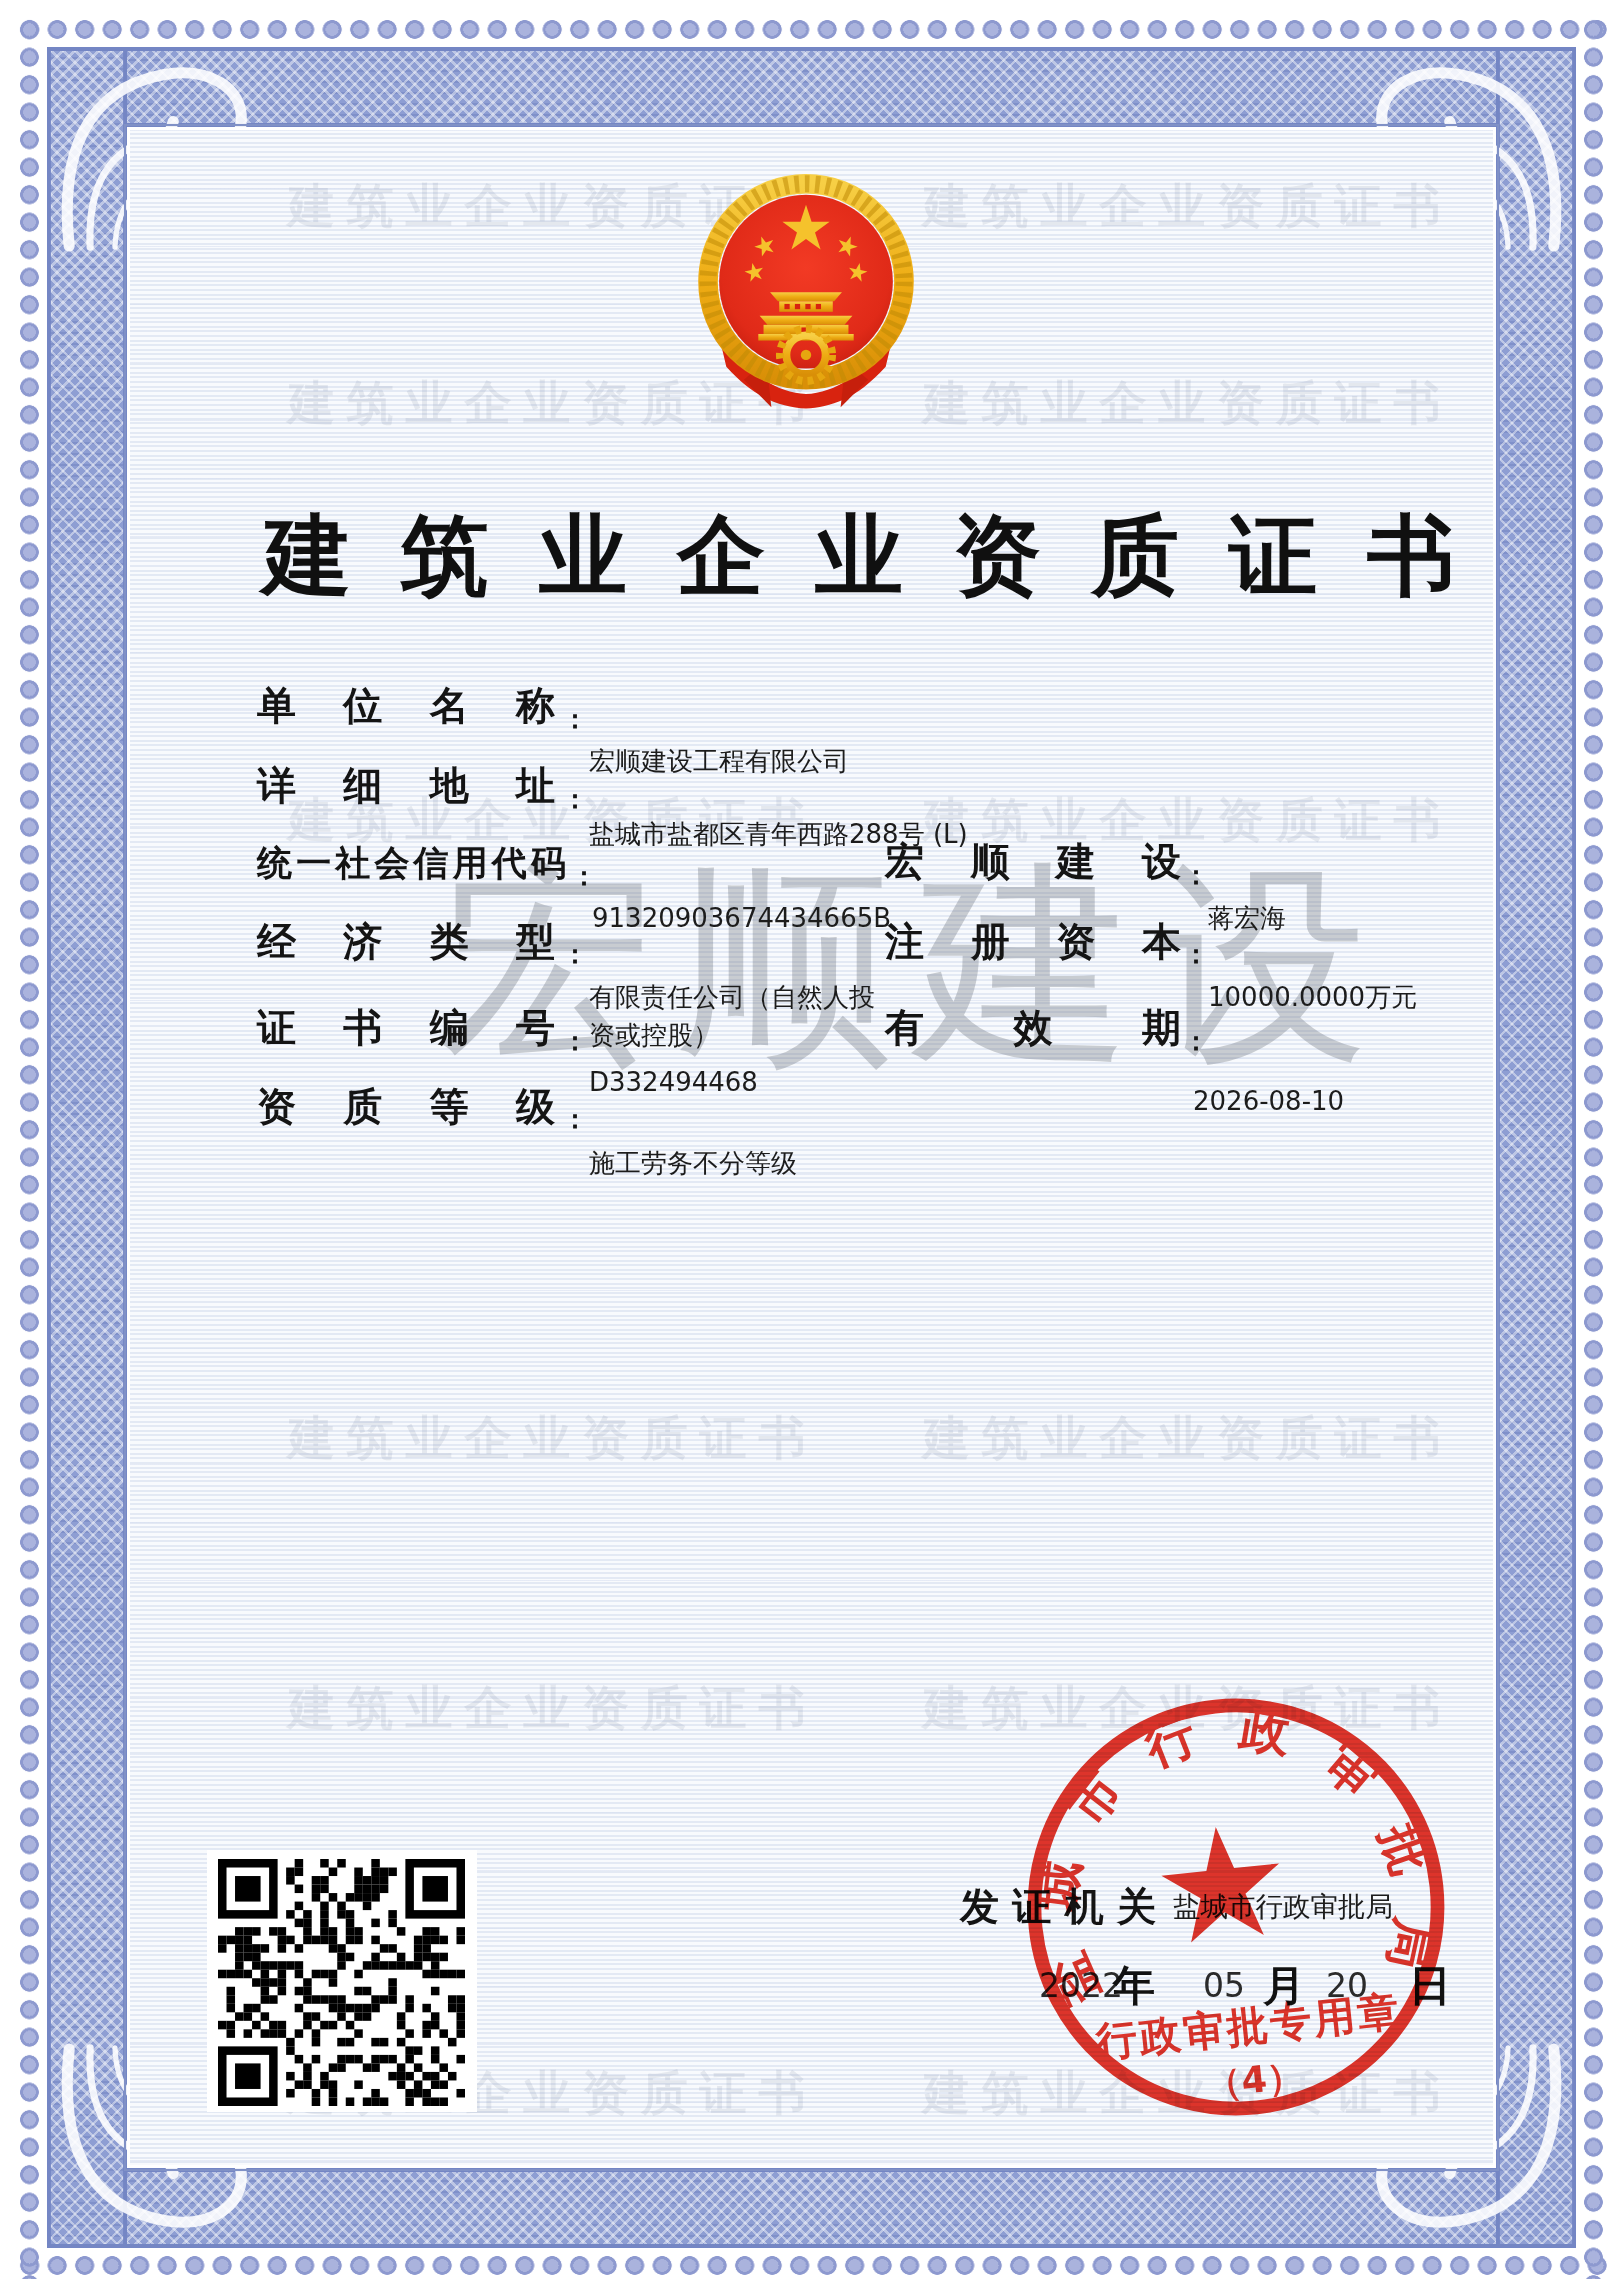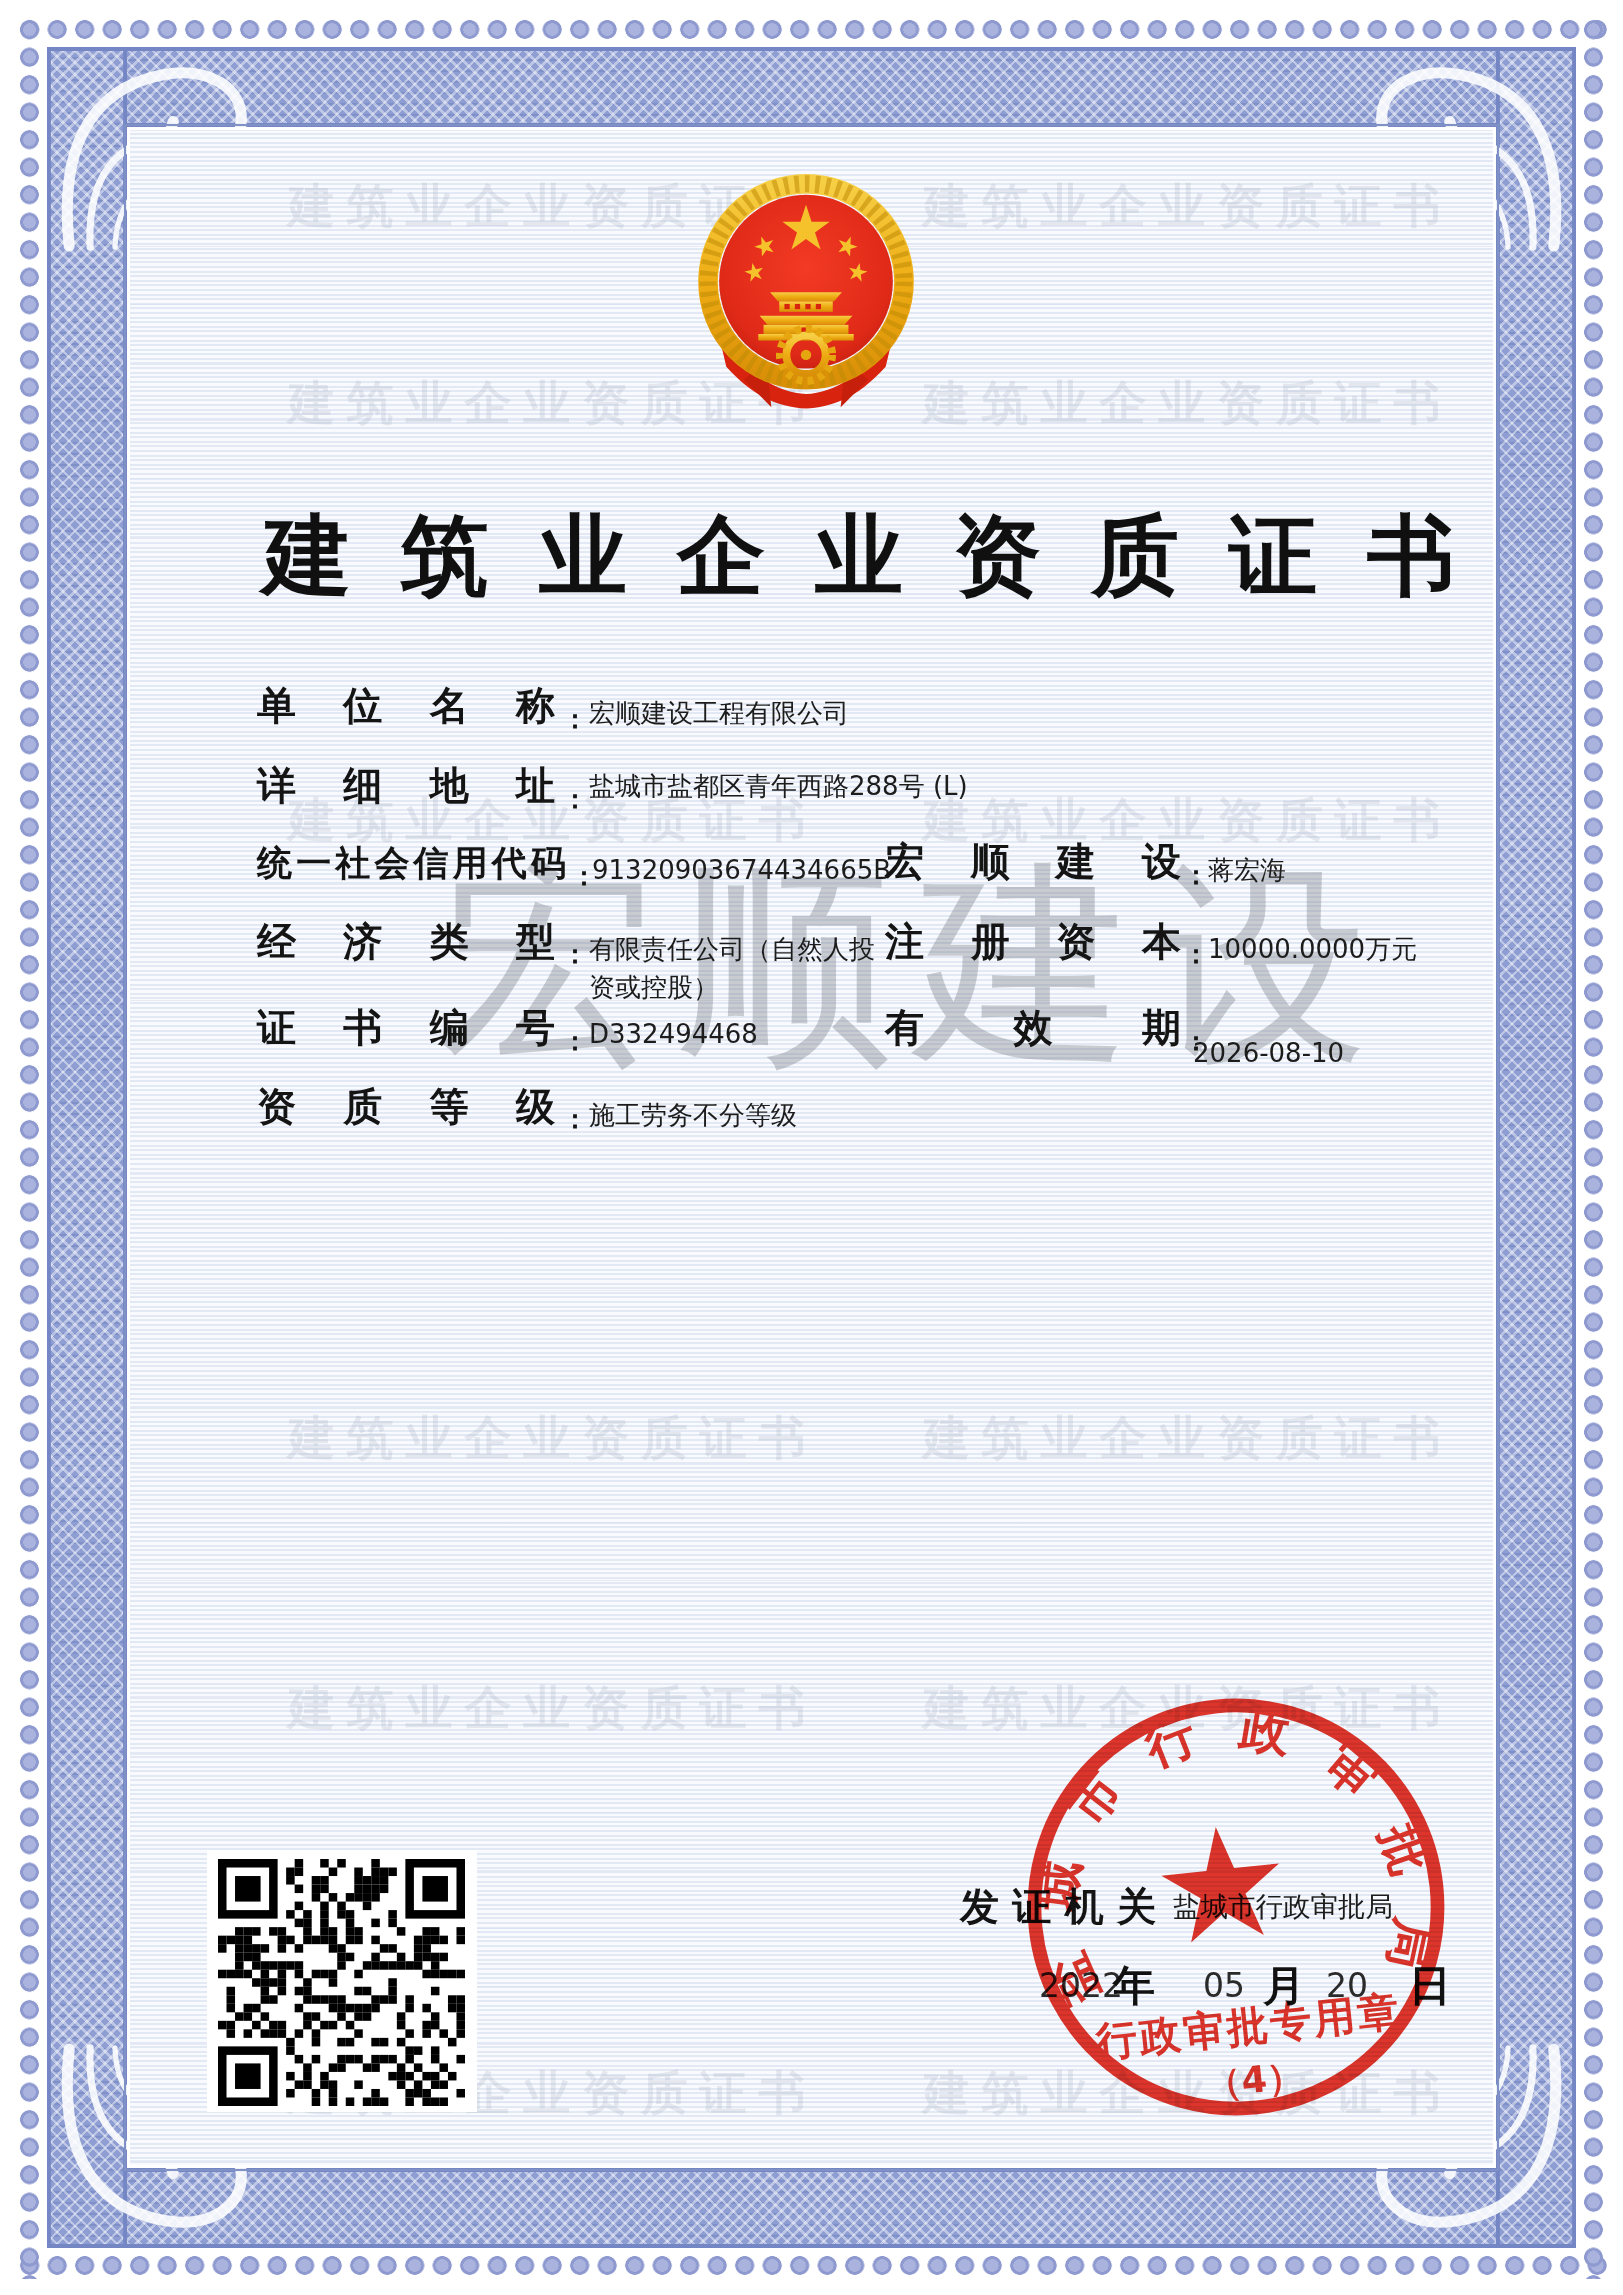--- a/index.html
+++ b/index.html
@@ -35,21 +35,21 @@
         background:
         repeating-linear-gradient(180deg,rgba(214,222,240,.55) 0 1.3px,rgba(214,222,240,0) 1.3px 58px),
         repeating-linear-gradient(180deg,#f8fafd 0 2.6px,#e3e9f4 2.6px 4.6px);}
 
   
   .abs{position:absolute;}
   .title{font-size:88px;font-weight:bold;color:#101010;letter-spacing:50px;white-space:nowrap;}
   .lbl{display:inline-block;font-weight:bold;color:#141414;font-size:39px;
        text-align:justify;text-align-last:justify;white-space:normal;line-height:1.0;}
   .lbl.small{font-size:35px;}
-  .val{font-size:26px;color:#1c1c1c;line-height:1.45;}
+  .val{font-size:26px;color:#1c1c1c;line-height:1.45;margin-top:48px;}
   .colon{font-size:26px;font-weight:bold;color:#141414;}
   .wm-faint{font-size:47px;letter-spacing:11.8px;color:rgba(130,142,165,.17);white-space:nowrap;font-weight:bold;}
   .wm-company{font-size:216px;letter-spacing:22px;color:rgba(108,113,124,.34);white-space:nowrap;}
   .wm-promo{font-size:82px;letter-spacing:63px;color:rgba(118,124,136,.42);white-space:nowrap;}
   .issuer-label{display:inline-block;width:196px;font-weight:bold;font-size:39px;color:#141414;
        text-align:justify;text-align-last:justify;}
   .issuer-value{font-size:27.5px;color:#1c1c1c;}
   .date-num{font-size:33px;color:#2a2a2a;}
   .date-unit{font-size:42px;font-weight:bold;color:#111;}
   .stamp-wrap{mix-blend-mode:multiply;opacity:.93;transform:rotate(-6deg);}

